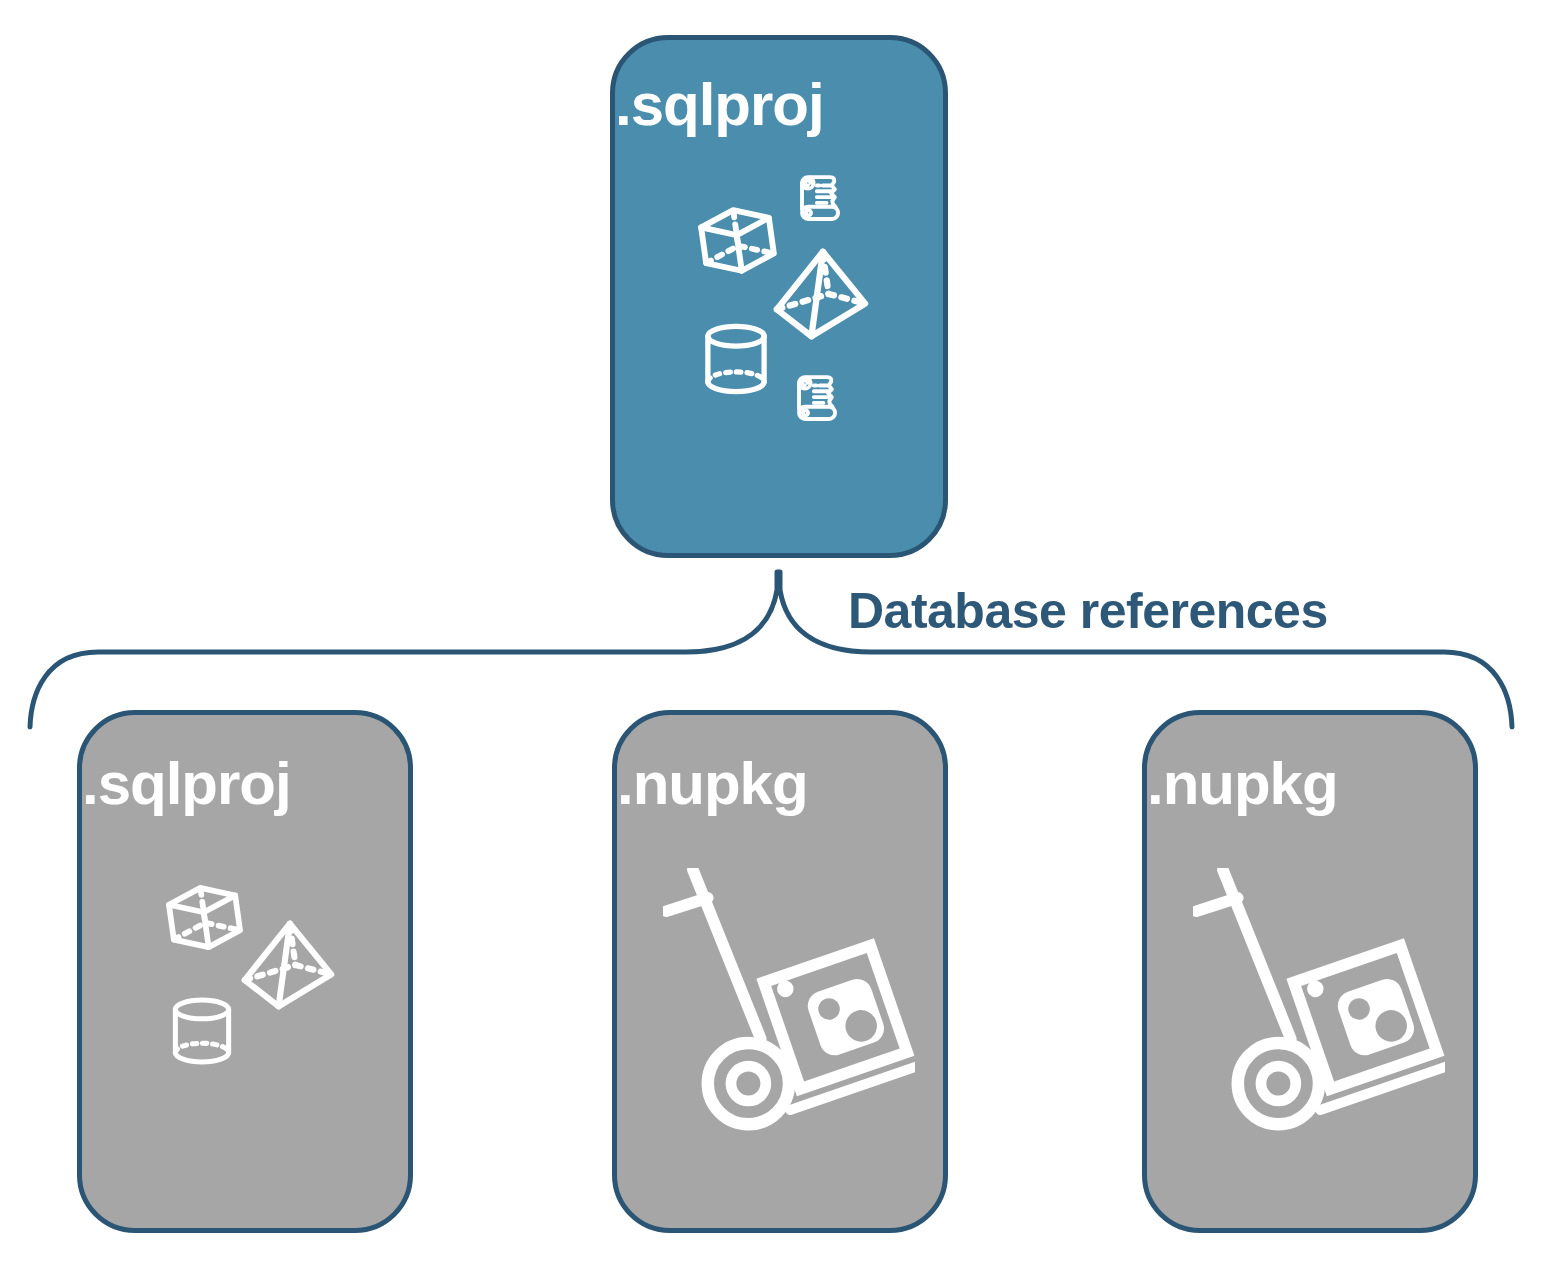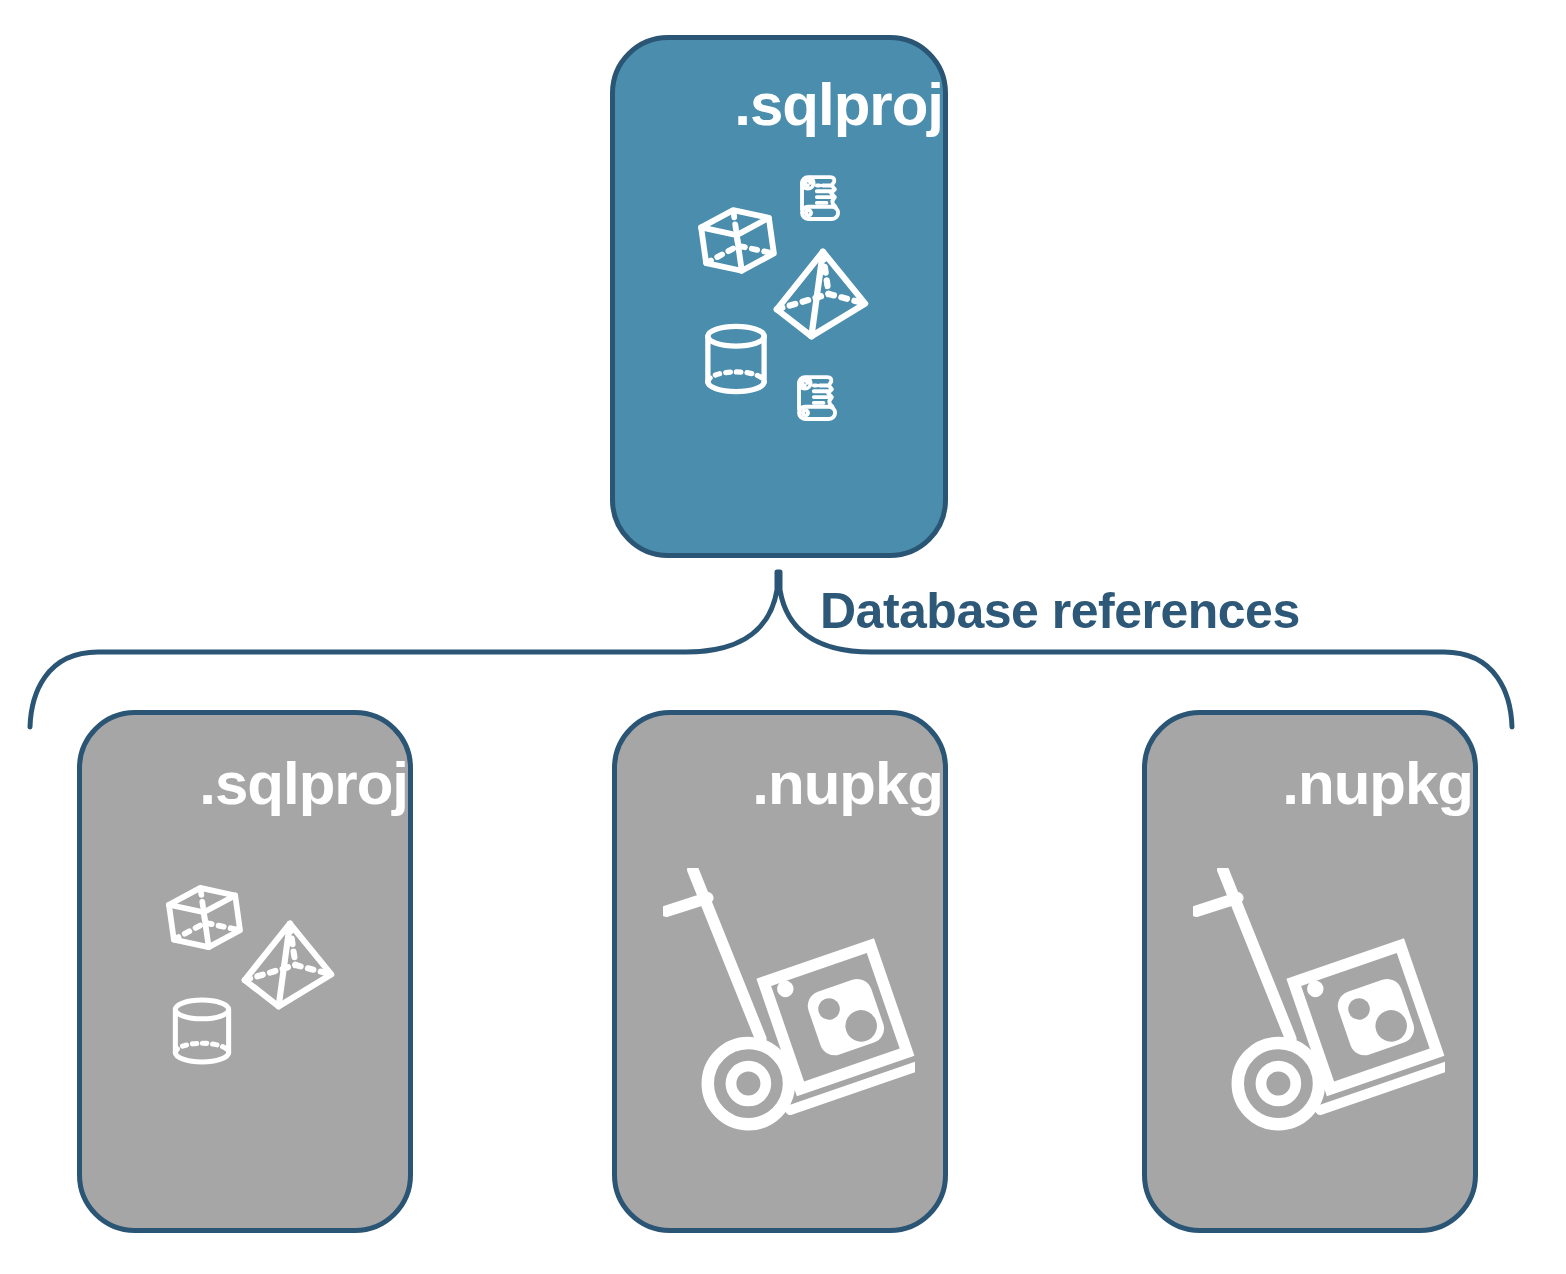--- a/index.html
+++ b/index.html
@@ -29,21 +29,21 @@
     width: 336px; height: 523px;
     background: var(--child-fill, #a6a6a6);
   }
   #child-0 { left: 77px; }
   #child-1 { left: 612px; }
   #child-2 { left: 1142px; }
 
   .node-title {
     width: 100%;
     margin-top: 30px;
-    text-align: right;
+    text-align: left;
     font-size: 60px;
     font-weight: 700;
     letter-spacing: -1px;
     color: var(--node-text, #ffffff);
     user-select: none;
   }
   .node.child .node-title { margin-top: 34px; }
 
   .icon {
     position: absolute;
@@ -52,21 +52,21 @@
 
   .brace {
     position: absolute;
     left: 0; top: 0;
     width: 1566px; height: 1274px;
     pointer-events: none;
   }
 
   .connector-label {
     position: absolute;
-    left: 820px;
+    left: 848px;
     top: 582px;
     font-size: 50px;
     font-weight: 700;
     letter-spacing: -0.5px;
     color: var(--connector-text, #2d5878);
     white-space: nowrap;
     user-select: none;
   }
 
   .defs-host { position: absolute; width: 0; height: 0; overflow: hidden; }

